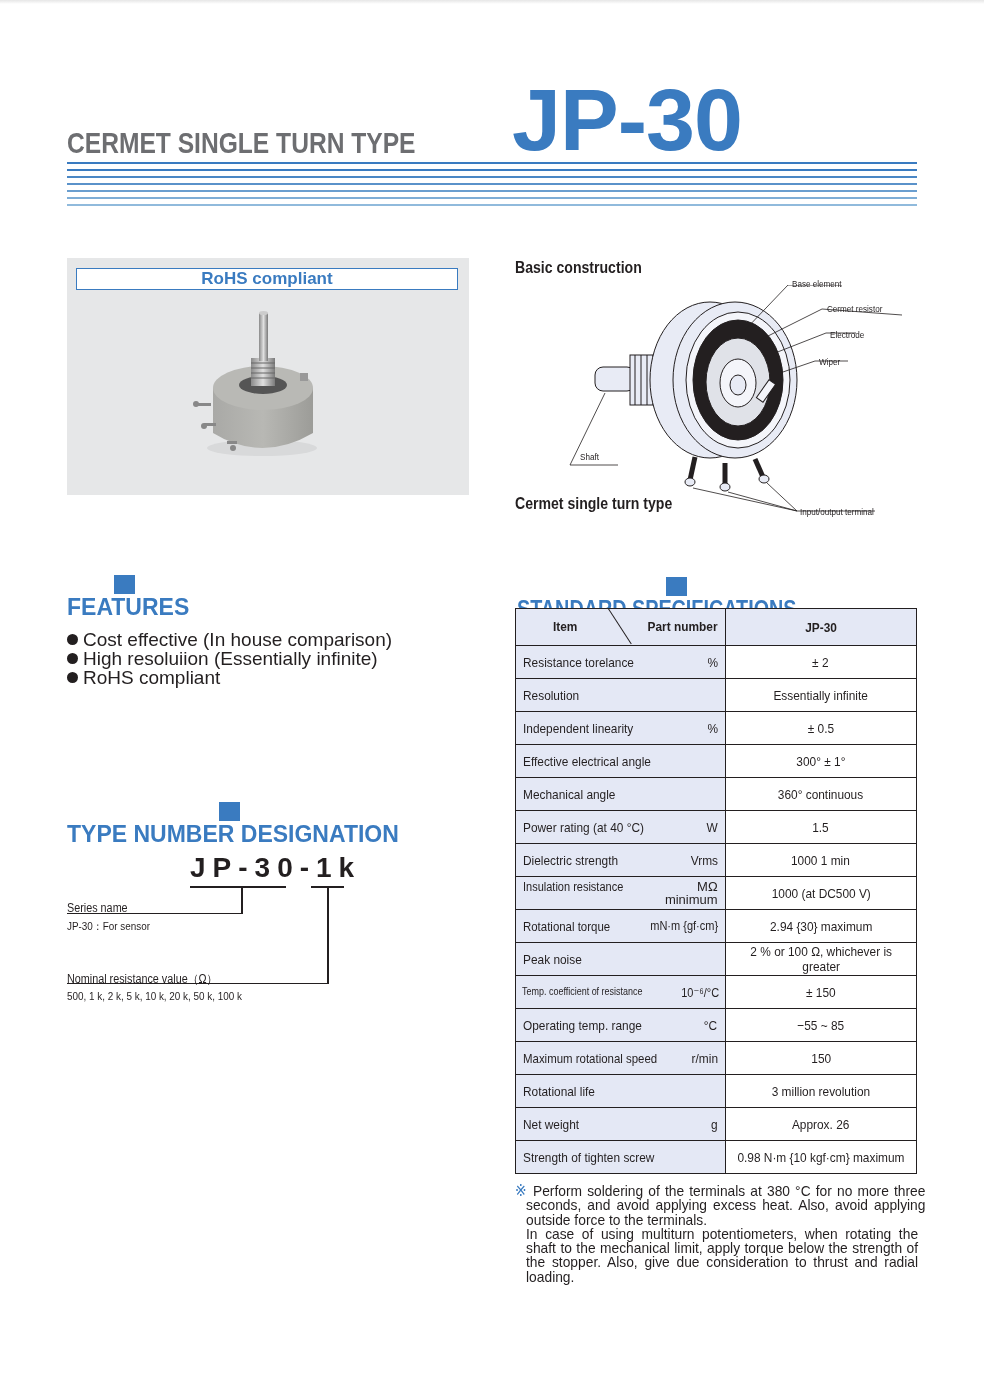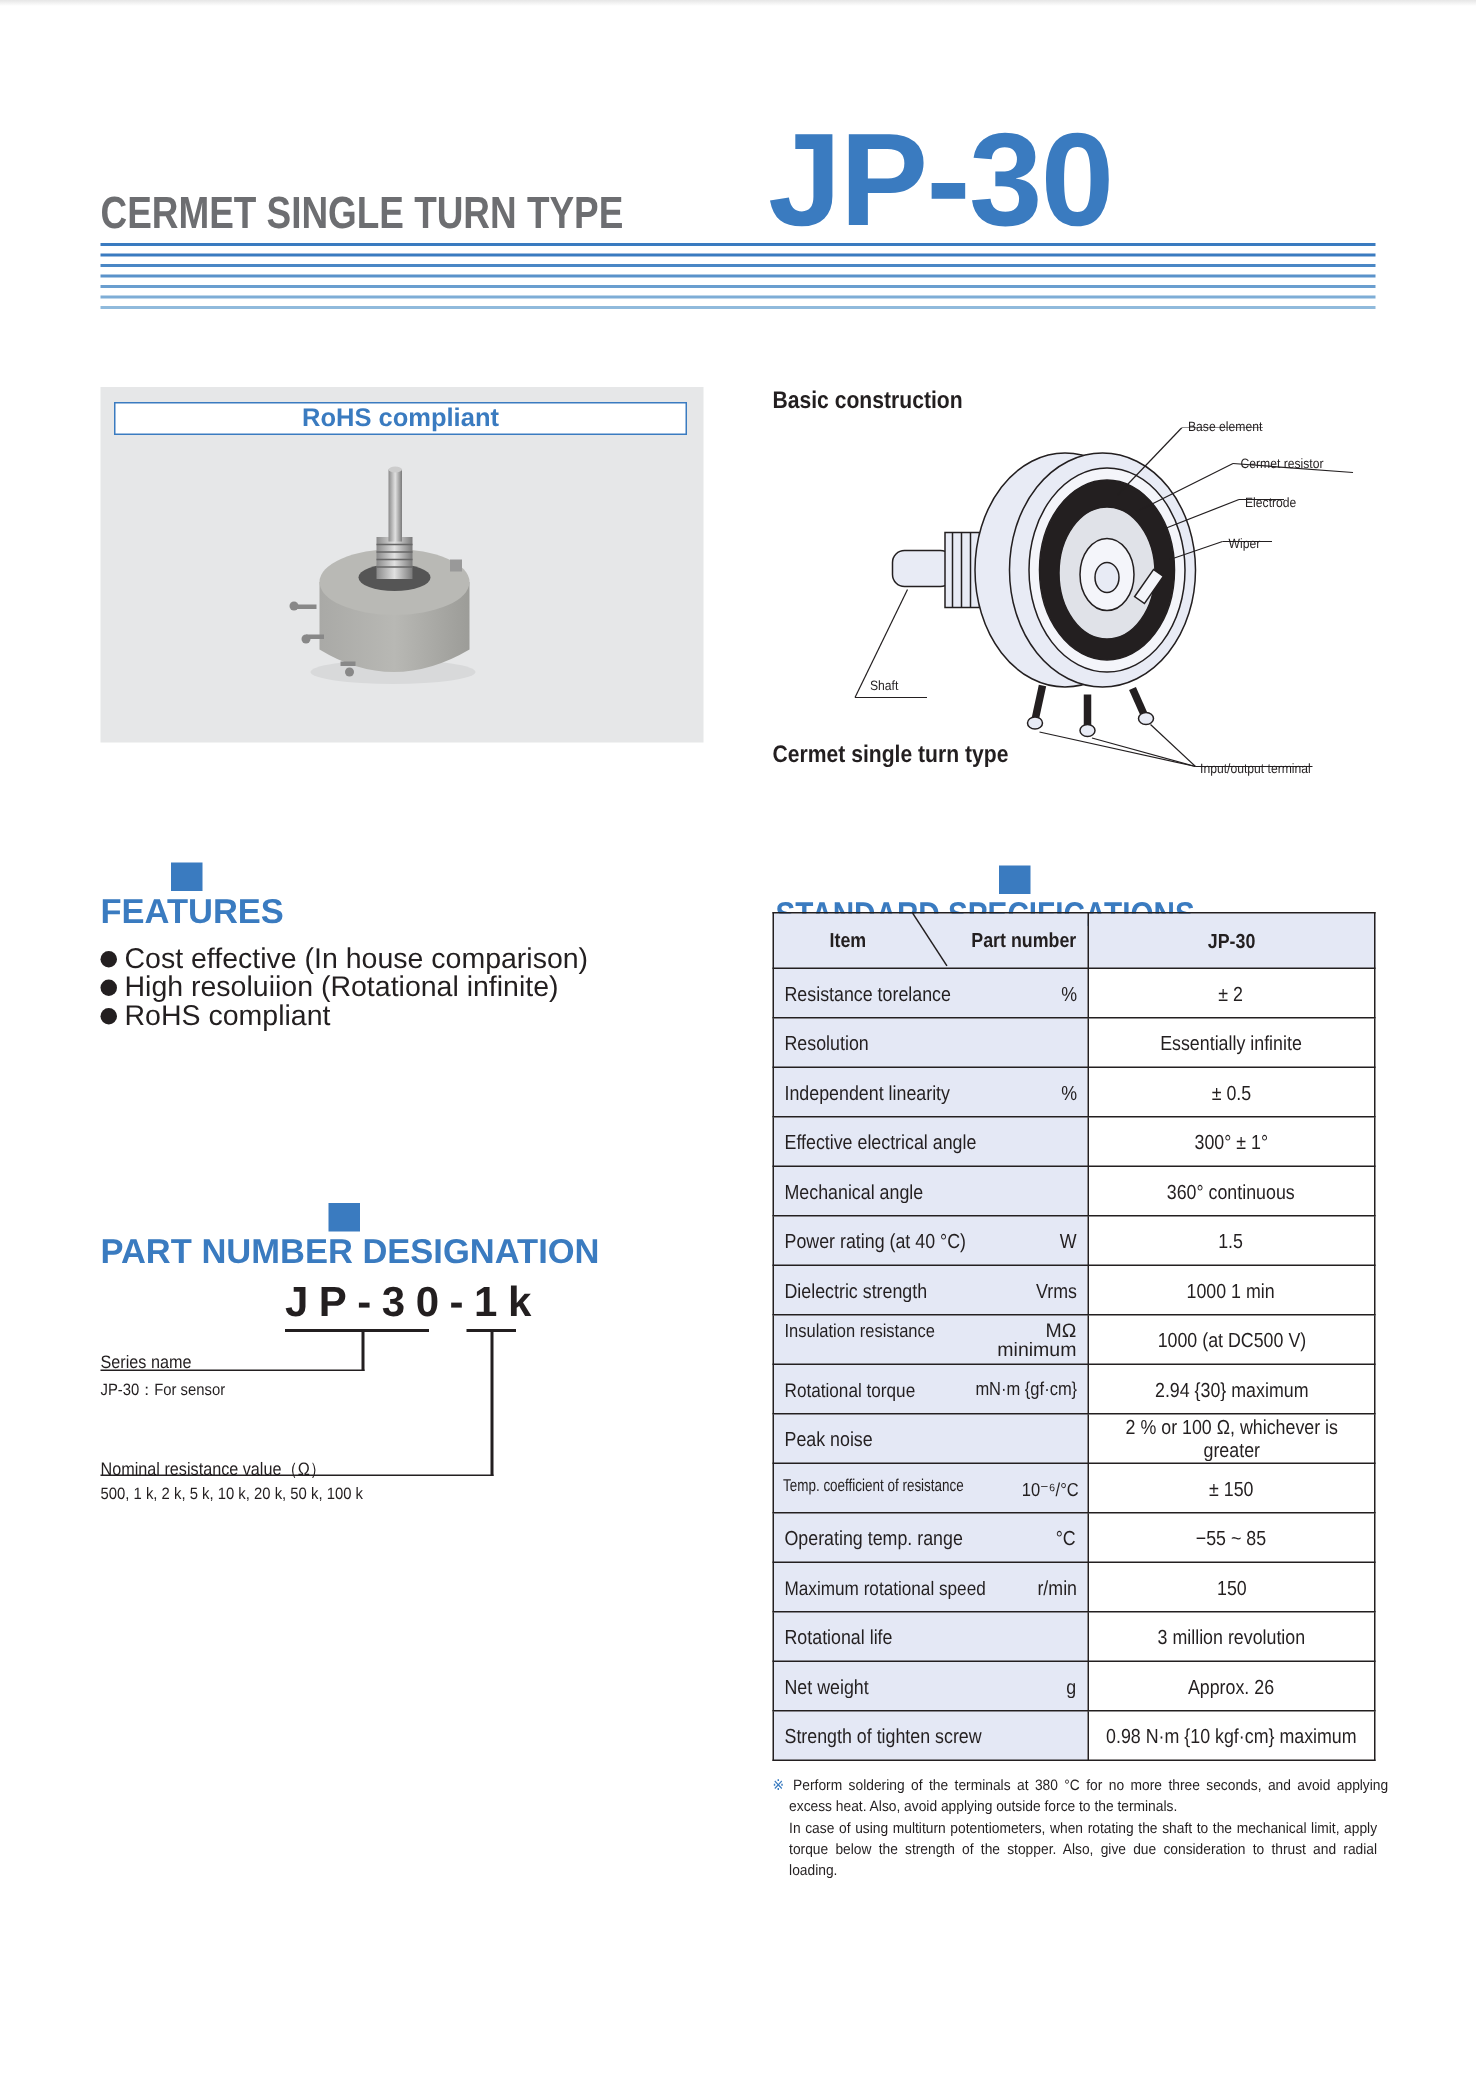--- a/index.html
+++ b/index.html
@@ -52,21 +52,21 @@
   .spec-table td.item { width: 187px; background: #e4e8f5; }
   .spec-table td.val { text-align: center; background: #fff; }
   .spec-table tr.head td { height: 36px; font-weight: bold; background: #e4e8f5; }
   .item-inner { display: flex; justify-content: space-between; padding: 0 7px 0 7px; }
   .item-inner .lbl, .item-inner .unit { white-space: nowrap; }
   .narrow { display: inline-block; transform: scaleX(0.88); transform-origin: left center; }
   .narrow-r { display: inline-block; transform: scaleX(0.88); transform-origin: right center; }
   .head-item { position: relative; height: 36px; }
   .head-item .diag { position: absolute; left: 92px; top: 0; width: 1.2px; height: 42px; background: #231f20; transform: rotate(-33deg); transform-origin: top left; }
 
-  .note { left: 515px; top: 1184px; width: 402px; font-size: 10px; line-height: 14.3px; color: #231f20; }
+  .note { left: 515px; top: 1184px; width: 402px; font-size: 15px; line-height: 14.3px; color: #231f20; }
   .note p { margin: 0; text-align: justify; }
   .note .star { color: #3a7bc0; }
 </style>
 </head>
 <body>
 
 <div class="abs topshade"></div>
 
 <div class="abs subtitle">CERMET SINGLE TURN TYPE</div>
 <div class="abs bigtitle">JP-30</div>
@@ -177,31 +177,31 @@
   <span class="sq"></span>
   <span class="txt">FEATURES</span>
 </div>
 <ul class="abs feat-list">
   <li>
       <span class="dot"></span>
       <span>Cost effective (In house comparison)</span>
     </li>
   <li>
       <span class="dot"></span>
-      <span>High resoluiion (Rotational infinite)</span>
+      <span>High resoluiion (Essentially infinite)</span>
     </li>
   <li>
       <span class="dot"></span>
       <span>RoHS compliant</span>
     </li>
 </ul>
 
 <div class="abs sec-head" style="left:67px;top:802px">
   <span class="sq"></span>
-  <span class="txt">PART NUMBER DESIGNATION</span>
+  <span class="txt">TYPE NUMBER DESIGNATION</span>
 </div>
 <div class="abs pn-code">JP-30-1k</div>
 <div class="abs pn-line" style="left:190px;top:886px;width:96px;height:1.5px"></div>
 <div class="abs pn-line" style="left:311px;top:886px;width:33px;height:1.5px"></div>
 <div class="abs pn-line" style="left:241px;top:886px;width:1.5px;height:28px"></div>
 <div class="abs pn-line" style="left:67px;top:913px;width:176px;height:1.2px"></div>
 <div class="abs pn-line" style="left:327px;top:886px;width:1.5px;height:98px"></div>
 <div class="abs pn-line" style="left:67px;top:983px;width:262px;height:1.2px"></div>
 <div class="abs pn-text" style="left:67px;top:901px">Series name</div>
 <div class="abs pn-sub" style="left:67px;top:919px">JP-30：For sensor</div>

